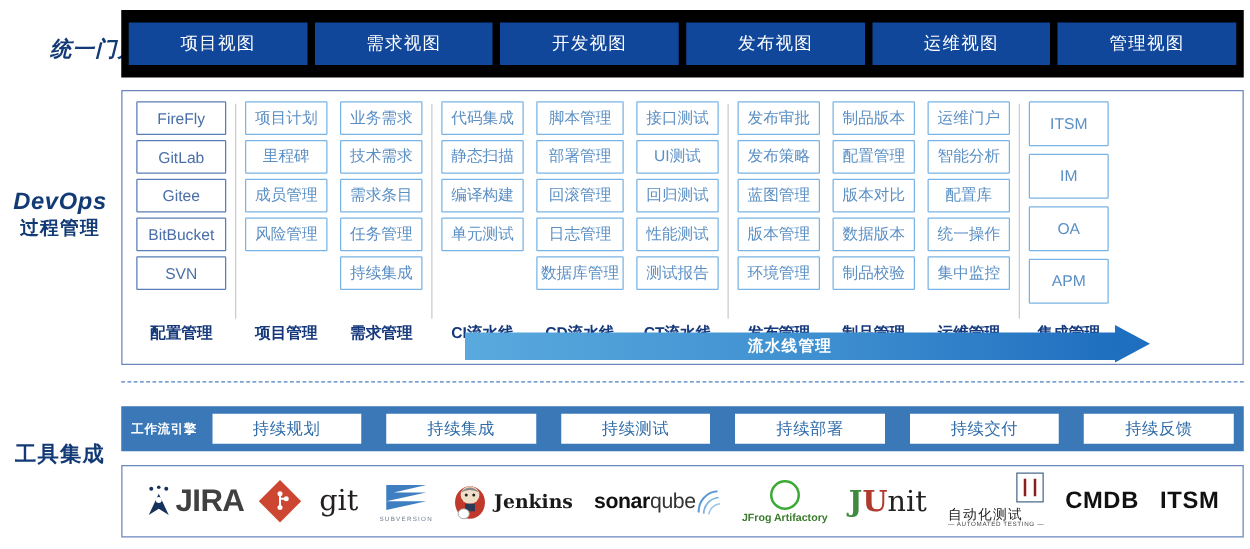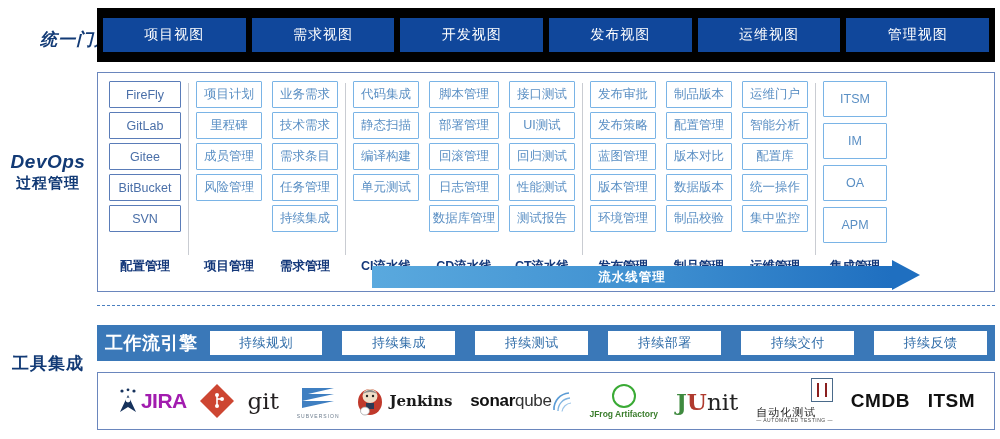--- a/index.html
+++ b/index.html
@@ -69,38 +69,38 @@
 
   
   .dash-sep{position:absolute;left:97px;top:305px;width:898px;border-top:1.5px dashed #4a7fc0;}
 
   
   .flow-bar{
     position:absolute;left:97px;top:325px;width:898px;height:36px;
     background:#3a78b8;display:flex;align-items:center;gap:8px;
     padding:0 8px;box-sizing:border-box;
   }
-  .flow-engine{color:#fff;font-size:18px;font-weight:bold;white-space:nowrap;padding-right:4px;letter-spacing:.5px;}
+  .flow-engine{color:#fff;font-size:10px;font-weight:bold;white-space:nowrap;padding-right:4px;letter-spacing:.5px;}
   .flow-item{
     flex:1 1 0;height:24px;background:#ffffff;color:#2f6ca8;
     display:flex;align-items:center;justify-content:center;
     font-size:13px;letter-spacing:.5px;
   }
 
   
   .logo-strip{
     position:absolute;left:97px;top:372px;width:898px;height:58px;
     border:1.5px solid #6a86bd;box-sizing:border-box;background:#fff;
     display:flex;align-items:center;justify-content:space-around;padding:0 10px;
   }
   .logo{display:flex;align-items:center;justify-content:center;height:44px;}
 
   
   .jira{display:flex;align-items:center;gap:2px;color:#1b3a6b;}
-  .jira .word{font-size:21px;font-weight:bold;letter-spacing:-.5px;color:#a21caf;}
+  .jira .word{font-size:25px;font-weight:bold;letter-spacing:-.5px;color:#404040;}
   
   .git{display:flex;align-items:center;gap:19px;}
   .git .dia{width:24px;height:24px;background:#cd4632;transform:rotate(45deg);position:relative;}
   .git .word{font-size:23px;color:#231f20;font-family:"DejaVu Serif",serif;}
   
   .svn{display:flex;flex-direction:column;align-items:center;}
   .svn .sub{font-size:5px;letter-spacing:1px;color:#6b7b8c;margin-top:1px;}
   
   .jenk{display:flex;align-items:center;gap:6px;}
   .jenk .word{font-size:15px;font-family:"DejaVu Serif",serif;font-weight:bold;color:#1a1a1a;}

